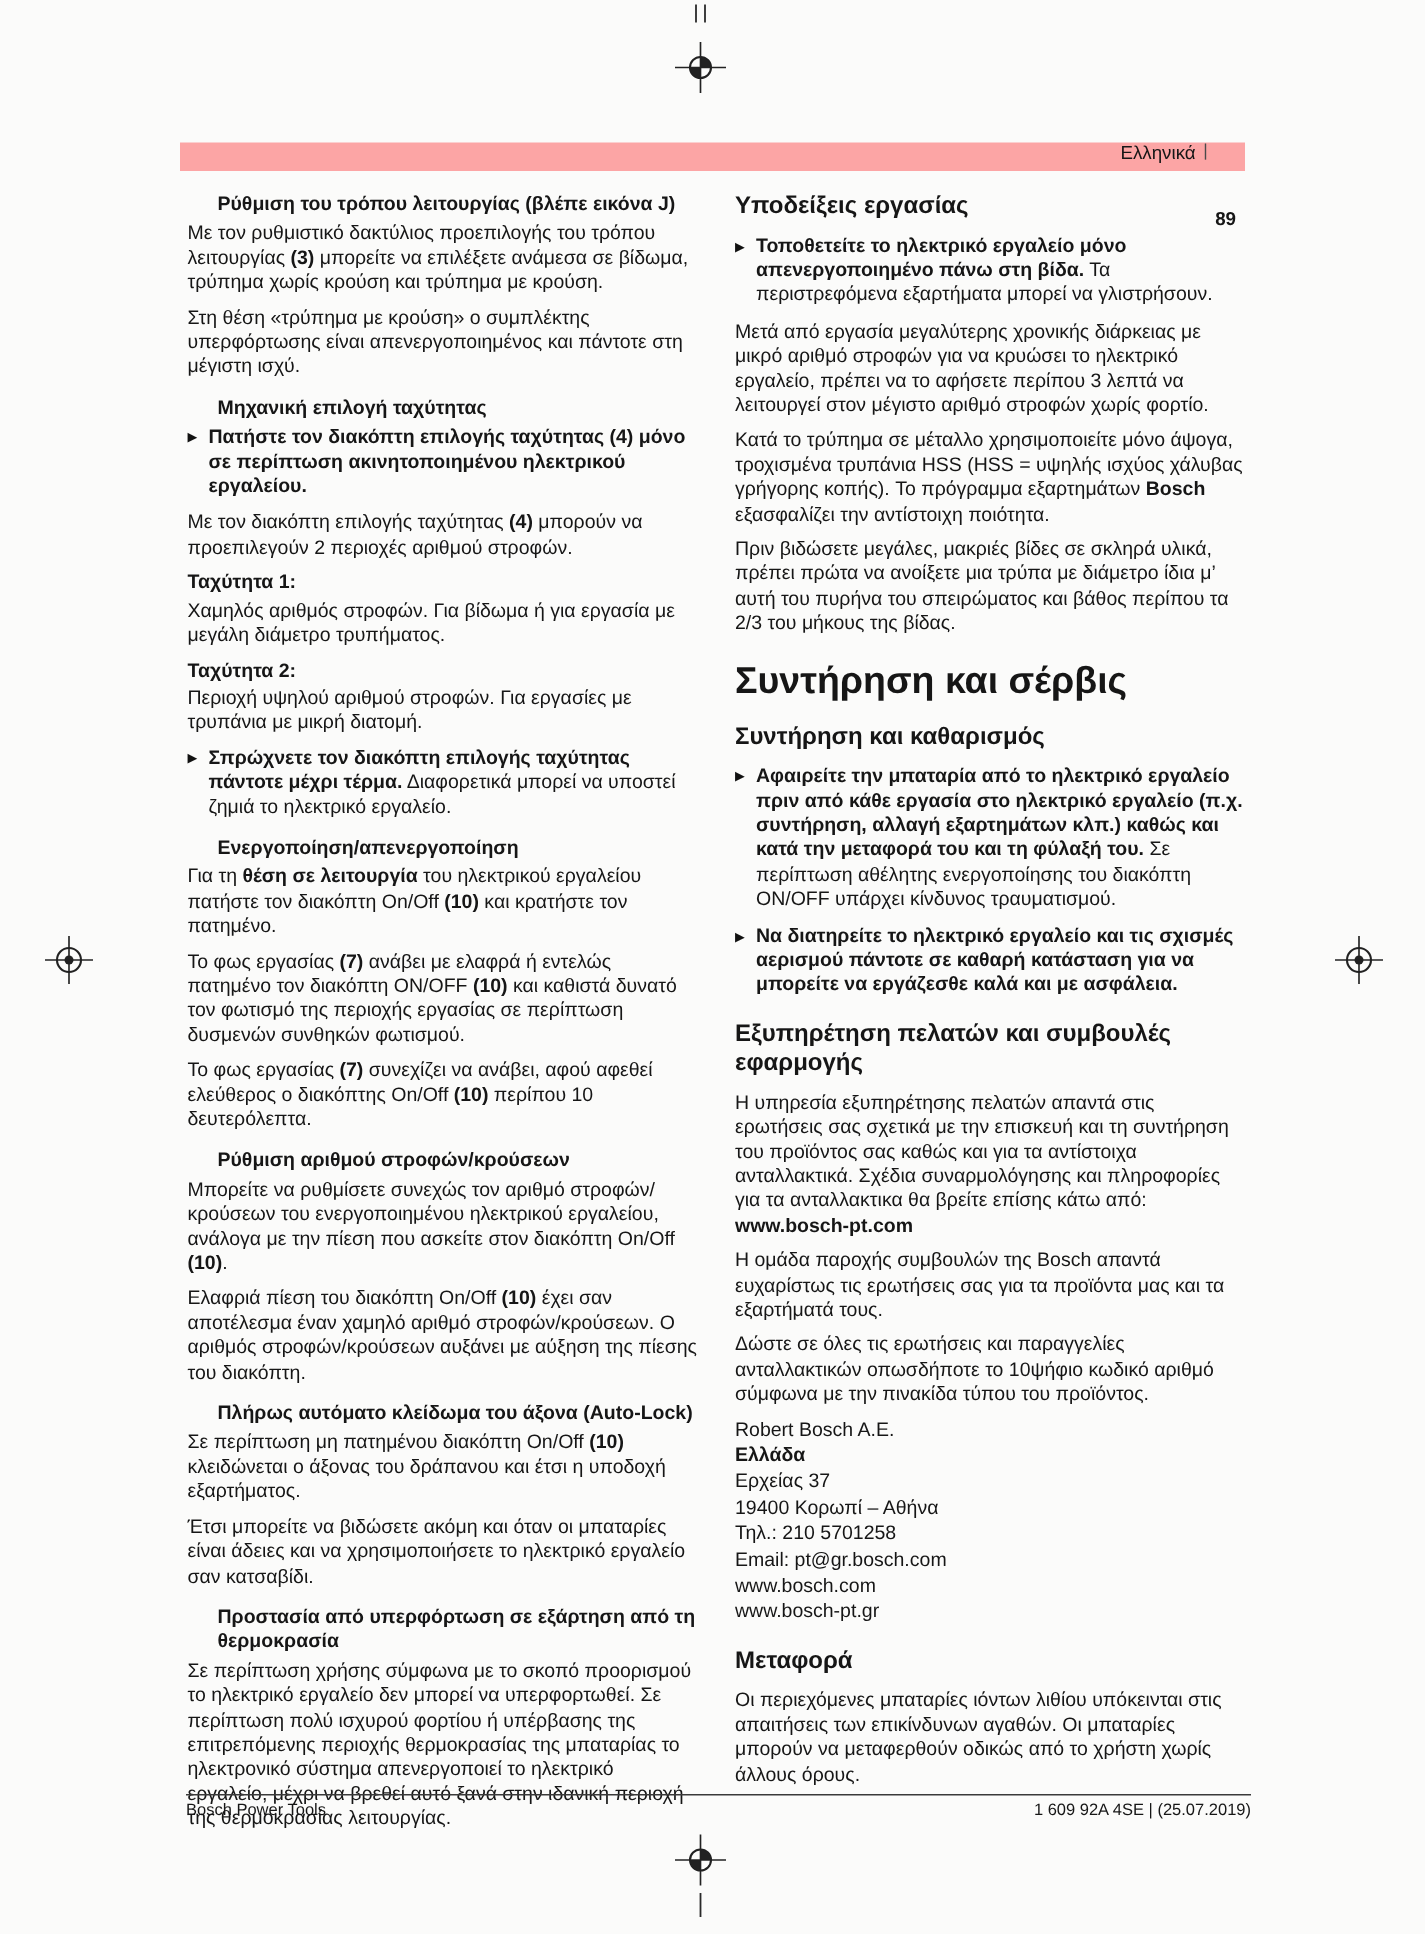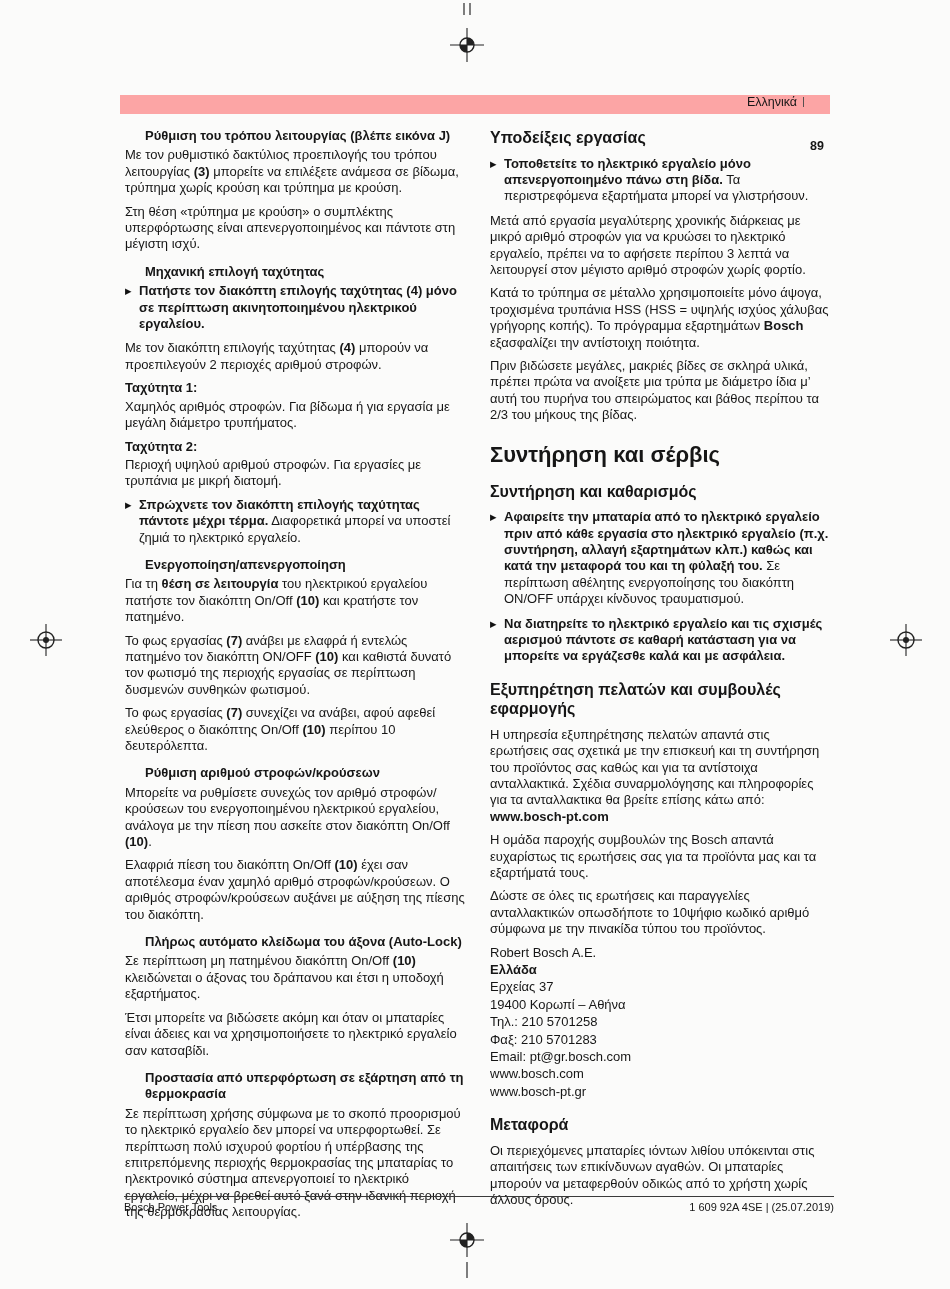--- a/index.html
+++ b/index.html
@@ -19,21 +19,21 @@
   .header-bar .pnum{font-weight:bold;margin-top:44px;}
   
   .columns{
     position:absolute;left:125px;top:128px;width:705px;
     display:flex;gap:25px;font-size:13px;line-height:16.4px;
   }
   .col{width:340px;flex:none;}
   .block{margin:0 0 7px 0;}
   .col > .block:first-child{margin-top:0;}
   .p{margin:0 0 7px 0;}
-  .h1{font-size:22px;line-height:25px;font-weight:bold;margin:18px 0 9px 0;}
+  .h1{font-size:25px;line-height:25px;font-weight:bold;margin:18px 0 9px 0;}
   .h2{font-size:16px;line-height:19.5px;font-weight:bold;margin:15px 0 8px 0;}
   .h3{font-weight:bold;margin:11px 0 3px 0;padding-left:20px;}
   .label{font-weight:bold;margin:3px 0 2px 0;}
   .line{margin:0 0 1px 0;}
   .bullet{display:flex;margin:3px 0 8px 0;}
   .bullet .marker{
     flex:none;width:14px;font-size:8.5px;line-height:16.4px;color:#111;
   }
   .bullet .bullet-body{flex:1;}
   span.b{font-weight:bold;}
@@ -144,21 +144,20 @@
         </div>
         <div class="block h2"><span class="b">Εξυπηρέτηση πελατών και συμβουλές εφαρμογής</span></div>
         <div class="block p"><span>Η υπηρεσία εξυπηρέτησης πελατών απαντά στις ερωτήσεις σας σχετικά με την επισκευή και τη συντήρηση του προϊόντος σας καθώς και για τα αντίστοιχα ανταλλακτικά. Σχέδια συναρμολόγησης και πληροφορίες για τα ανταλλακτικα θα βρείτε επίσης κάτω από: </span><span class="b">www.bosch-pt.com</span></div>
         <div class="block p"><span>Η ομάδα παροχής συμβουλών της Bosch απαντά ευχαρίστως τις ερωτήσεις σας για τα προϊόντα μας και τα εξαρτήματά τους.</span></div>
         <div class="block p"><span>Δώστε σε όλες τις ερωτήσεις και παραγγελίες ανταλλακτικών οπωσδήποτε το 10ψήφιο κωδικό αριθμό σύμφωνα με την πινακίδα τύπου του προϊόντος.</span></div>
         <div class="block line"><span>Robert Bosch A.E.</span></div>
         <div class="block line"><span class="b">Ελλάδα</span></div>
         <div class="block line"><span>Ερχείας 37</span></div>
         <div class="block line"><span>19400 Κορωπί – Αθήνα</span></div>
         <div class="block line"><span>Τηλ.: 210 5701258</span></div>
-        <div class="block line"><span>Φαξ: 210 5701283</span></div>
         <div class="block line"><span>Email: pt@gr.bosch.com</span></div>
         <div class="block line"><span>www.bosch.com</span></div>
         <div class="block line"><span>www.bosch-pt.gr</span></div>
         <div class="block h2"><span class="b">Μεταφορά</span></div>
         <div class="block p"><span>Οι περιεχόμενες μπαταρίες ιόντων λιθίου υπόκεινται στις απαιτήσεις των επικίνδυνων αγαθών. Οι μπαταρίες μπορούν να μεταφερθούν οδικώς από το χρήστη χωρίς άλλους όρους.</span></div>
       </div>
   </div>
 
   <div class="footer">
     <span>Bosch Power Tools</span>

